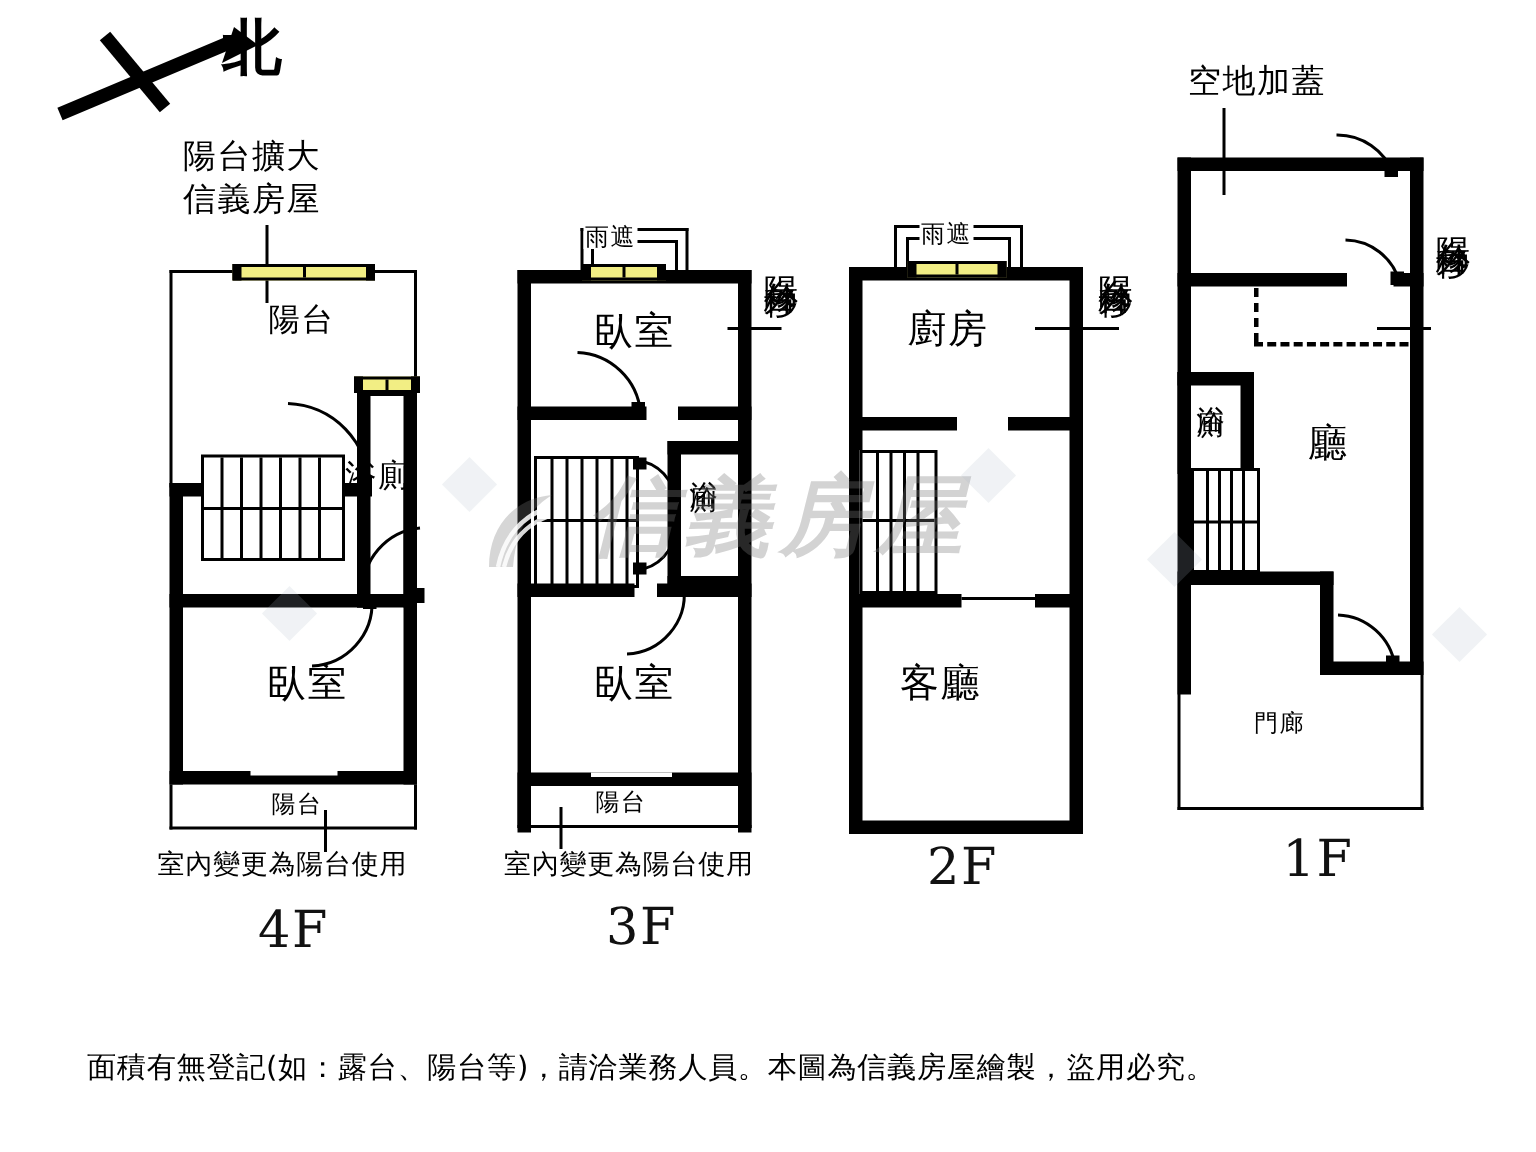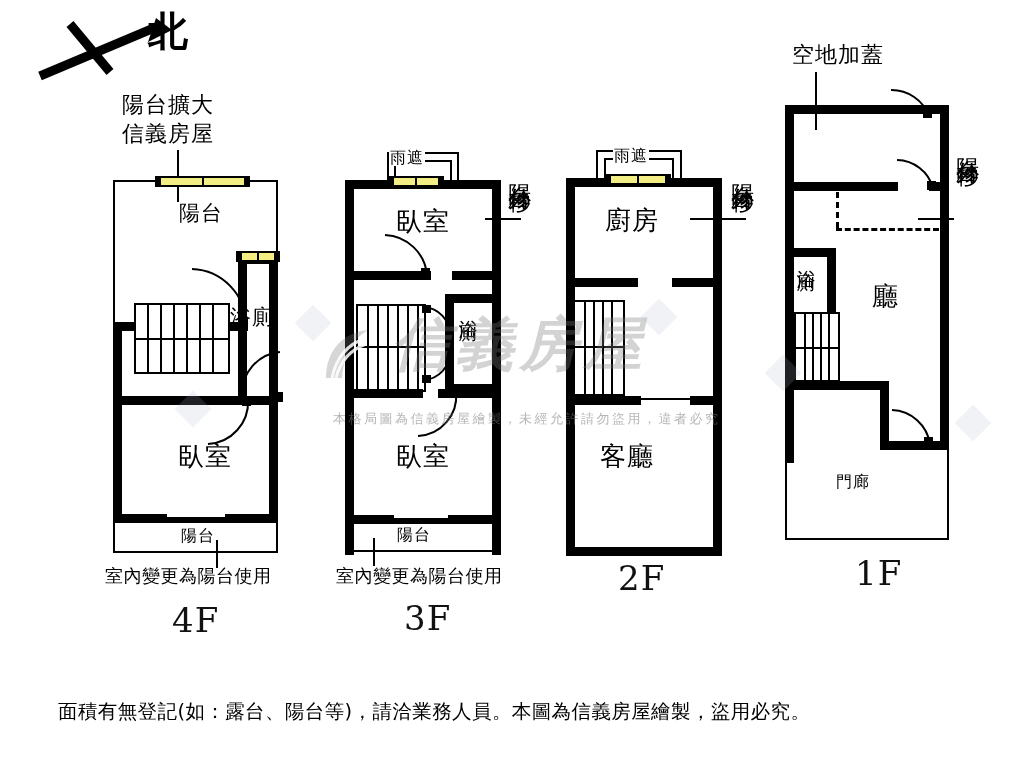--- a/index.html
+++ b/index.html
@@ -477,21 +477,20 @@
     <div class="floor-tag" style="left:855px; top:553px;">1F</div>
   </div>
 
   <div id="watermark">
     <svg class="wm-logo" viewBox="0 0 64 62">
       <path d="M4 54 C4 26 22 8 46 6 C30 16 22 30 20 54 Z" fill="rgba(120,120,120,0.30)"></path>
       <path d="M10 54 C14 34 26 20 44 14" fill="none" stroke="rgba(255,255,255,0.85)" stroke-width="3"></path>
       <path d="M14 54 C18 38 28 26 44 20" fill="none" stroke="rgba(255,255,255,0.85)" stroke-width="3"></path>
     </svg>
     <div class="wm-big" style="left:392px;">信義房屋</div>
-    <div class="wm-small">本格局圖為信義房屋繪製，未經允許請勿盜用，違者必究</div>
     <span class="wm-diamond" style="left:300px; top:10px;"></span>
     <span class="wm-diamond" style="left:646px; top:4px;"></span>
     <span class="wm-diamond" style="left:770px; top:60px;"></span>
     <span class="wm-diamond" style="left:180px; top:96px;"></span>
     <span class="wm-diamond" style="left:960px; top:110px;"></span>
   </div>
 
   <div id="disclaimer">
     <div>面積有無登記(如：露台、陽台等)，請洽業務人員。本圖為信義房屋繪製，盜用必究。</div>
   </div>

